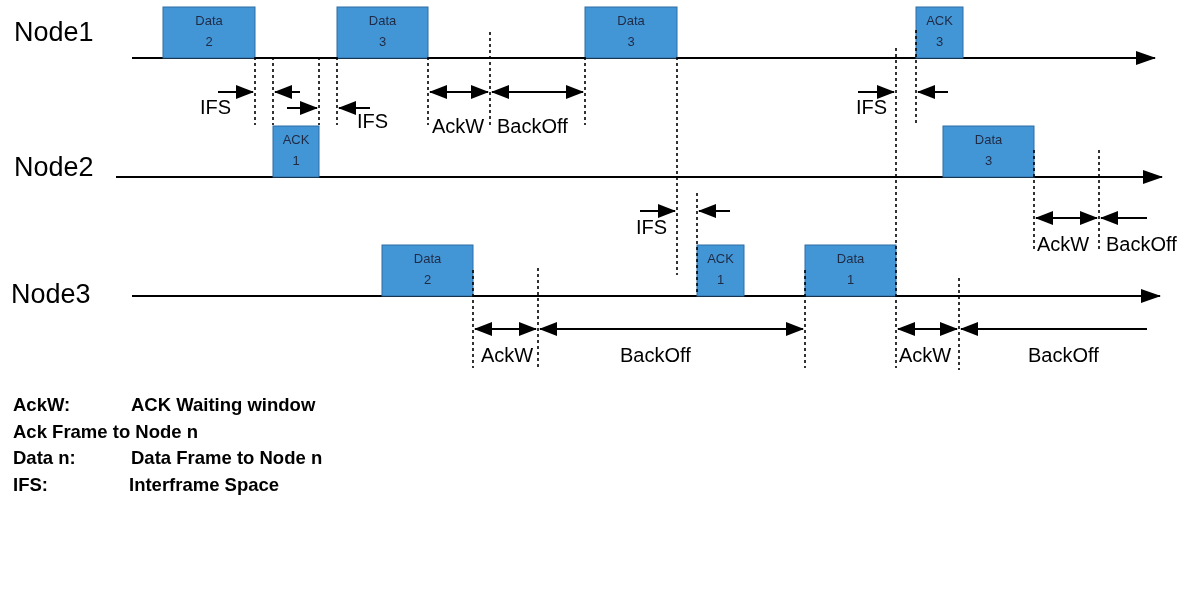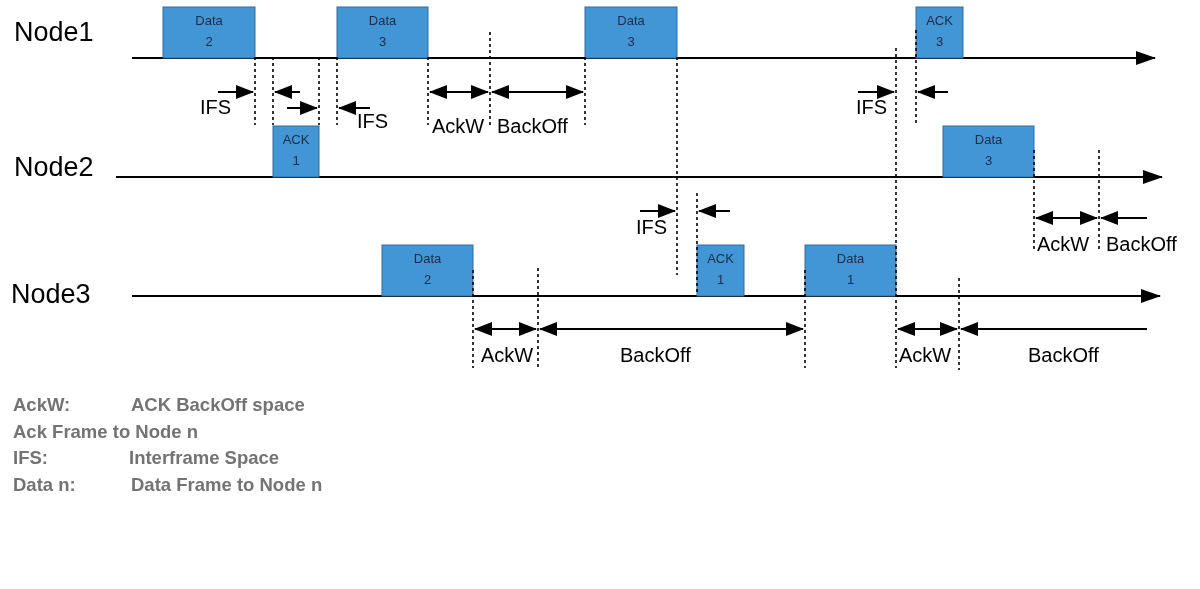--- a/index.html
+++ b/index.html
@@ -2,21 +2,21 @@
 <html><head>
 <meta charset="utf-8">
 <style>
   html, body { margin: 0; padding: 0; background: #ffffff; }
   body { width: 1200px; height: 589px; position: relative; overflow: hidden; }
   #diagram { position: absolute; left: 0; top: 0; }
   .node-label { font-family: "Liberation Sans", sans-serif; font-size: 27px; fill: #000; }
   .frame-text { font-family: "Liberation Sans", sans-serif; font-size: 13px; fill: #1f2a44; }
   .ann { font-family: "Liberation Sans", sans-serif; font-size: 20px; fill: #000; }
   .legend { position: absolute; left: 13px; top: 392px; font-family: "Liberation Sans", sans-serif;
-            font-weight: bold; font-size: 18.5px; color: #737373; line-height: 26.5px; }
+            font-weight: bold; font-size: 18.5px; color: #000000; line-height: 26.5px; }
   .legend-row { display: flex; }
   .legend-key { width: 118px; }
 </style>
 </head>
 <body>
 
 <svg id="diagram" width="1200" height="589" xmlns="http://www.w3.org/2000/svg">
   <defs>
     <marker id="arrow-head" markerWidth="10" markerHeight="10" refX="9" refY="5" orient="auto" markerUnits="userSpaceOnUse">
       <path d="M0,0 L10,5 L0,10 z" fill="#000"></path>
@@ -135,28 +135,28 @@
   <text class="ann" x="1106" y="251">BackOff</text>
   <text class="ann" x="481" y="362">AckW</text>
   <text class="ann" x="620" y="362">BackOff</text>
   <text class="ann" x="899" y="362">AckW</text>
   <text class="ann" x="1028" y="362">BackOff</text>
 </svg>
 
 <div class="legend">
   <div class="legend-row">
     <span class="legend-key">AckW:</span>
-    <span>ACK BackOff space</span>
+    <span>ACK Waiting window</span>
   </div>
   <div class="legend-row">
     <span>Ack Frame to Node n</span>
   </div>
   <div class="legend-row">
   </div>
   <div class="legend-row">
+    <span class="legend-key">Data n:</span>
+    <span>Data Frame to Node n</span>
+  </div>
+  <div class="legend-row">
     <span class="legend-key" style="width:116px">IFS:</span>
     <span>Interframe Space</span>
-  </div>
-  <div class="legend-row">
-    <span class="legend-key">Data n:</span>
-    <span>Data Frame to Node n</span>
   </div>
 </div>
 
 </body></html>

